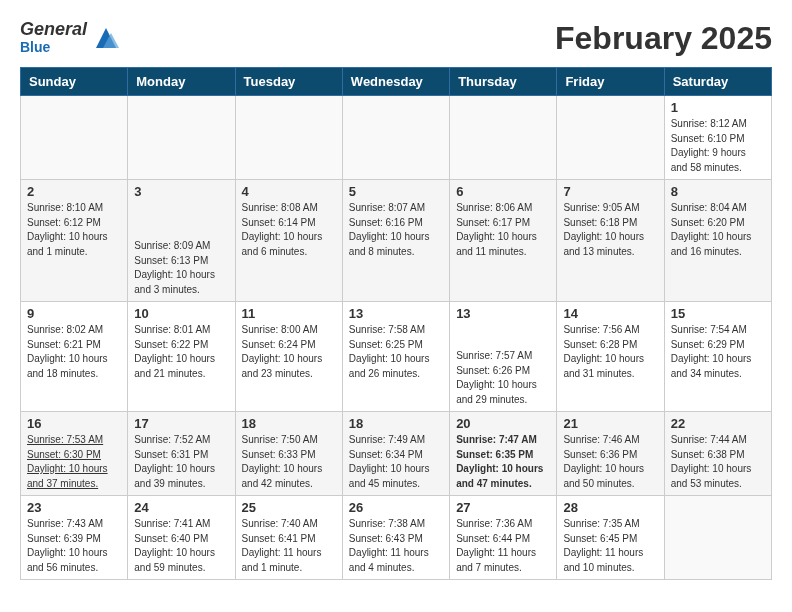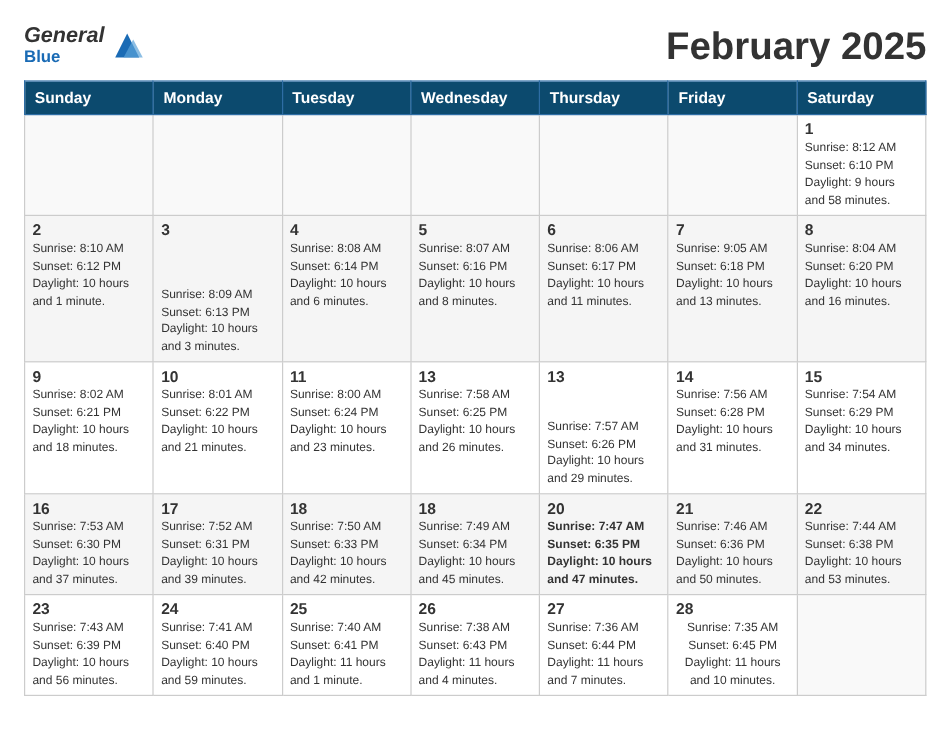--- a/index.html
+++ b/index.html
@@ -224,21 +224,21 @@
         <td>
           <span class="day-num">15</span>
           <div class="day-info" style="white-space: pre-line;">Sunrise: 7:54 AM
 Sunset: 6:29 PM
 Daylight: 10 hours and 34 minutes.</div>
         </td>
       </tr>
       <tr>
         <td>
           <span class="day-num">16</span>
-          <div class="day-info" style="white-space: pre-line;">Sunrise: 7:53 AM
+          <div class="day-info" style="white-space: pre-line; text-decoration: underline;">Sunrise: 7:53 AM
 Sunset: 6:30 PM
 Daylight: 10 hours and 37 minutes.</div>
         </td>
         <td>
           <span class="day-num">17</span>
           <div class="day-info" style="white-space: pre-line;">Sunrise: 7:52 AM
 Sunset: 6:31 PM
 Daylight: 10 hours and 39 minutes.</div>
         </td>
         <td>
@@ -298,20 +298,20 @@
 Daylight: 11 hours and 4 minutes.</div>
         </td>
         <td>
           <span class="day-num">27</span>
           <div class="day-info" style="white-space: pre-line;">Sunrise: 7:36 AM
 Sunset: 6:44 PM
 Daylight: 11 hours and 7 minutes.</div>
         </td>
         <td>
           <span class="day-num">28</span>
-          <div class="day-info" style="white-space: pre-line; text-align: center;">Sunrise: 7:35 AM
+          <div class="day-info" style="white-space: pre-line;">Sunrise: 7:35 AM
 Sunset: 6:45 PM
 Daylight: 11 hours and 10 minutes.</div>
         </td>
         <td class="empty-cell"></td>
       </tr>
     </tbody>
 </table>
 
 </body></html>

